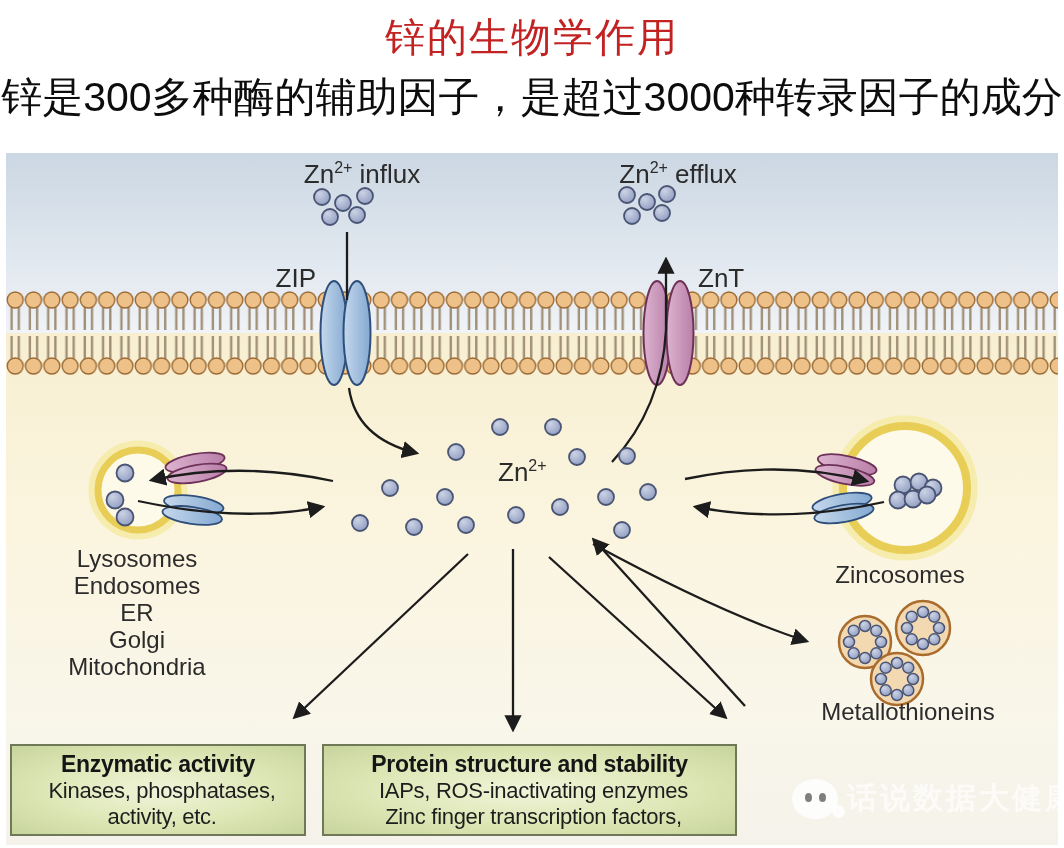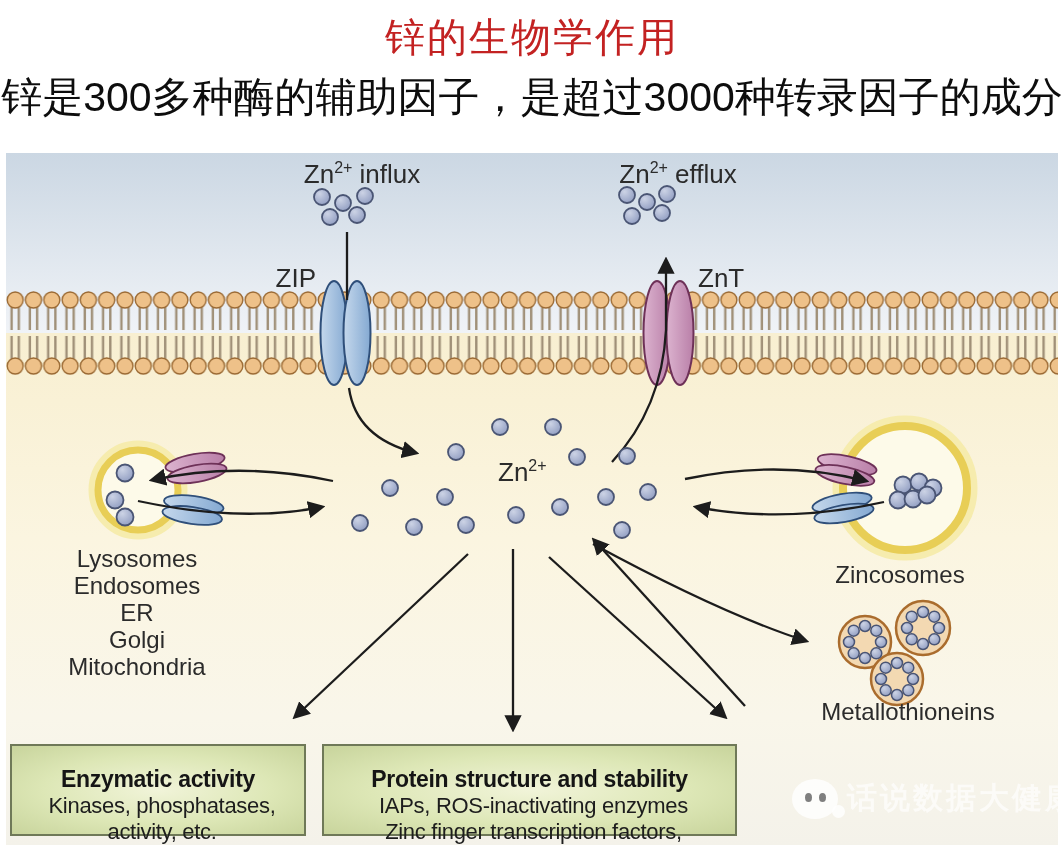--- a/index.html
+++ b/index.html
@@ -15,21 +15,21 @@
     text-align:center;margin-top:14px;font-size:41px;font-weight:normal;
     color:#0d0d0d;line-height:46px;letter-spacing:0px;white-space:nowrap;
   }
   .diagram{position:absolute;left:0;top:150px;width:1064px;height:698px;}
   .diagram svg{position:absolute;left:0;top:0;}
   .lbl{font-family:"Liberation Sans",sans-serif;font-size:24px;fill:#2b2b2b;}
   .lbl-lg{font-size:26px;}
   .sup{font-size:16px;}
   .gbox{
     position:absolute;top:594px;height:92px;box-sizing:border-box;
-    border:2px solid #6f7958;text-align:center;padding-top:20px;
+    border:2px solid #6f7958;text-align:center;padding-top:5px;
     background:radial-gradient(ellipse at 50% 50%, #f1f4d9 0%, #dde7b6 55%, #c8d49c 100%);
     z-index:2;
   }
   .gbox-title{font-size:23px;font-weight:bold;color:#151515;line-height:27px;letter-spacing:-0.3px;}
   .gbox-line{font-size:22px;color:#1d1d1d;line-height:26px;letter-spacing:-0.3px;margin-left:8px;}
   .watermark{
     position:absolute;left:792px;top:628px;display:flex;align-items:center;gap:9px;z-index:5;
   }
   .wm-icon{position:relative;width:46px;height:40px;background:rgba(255,255,255,0.8);
     border-radius:50%;}

